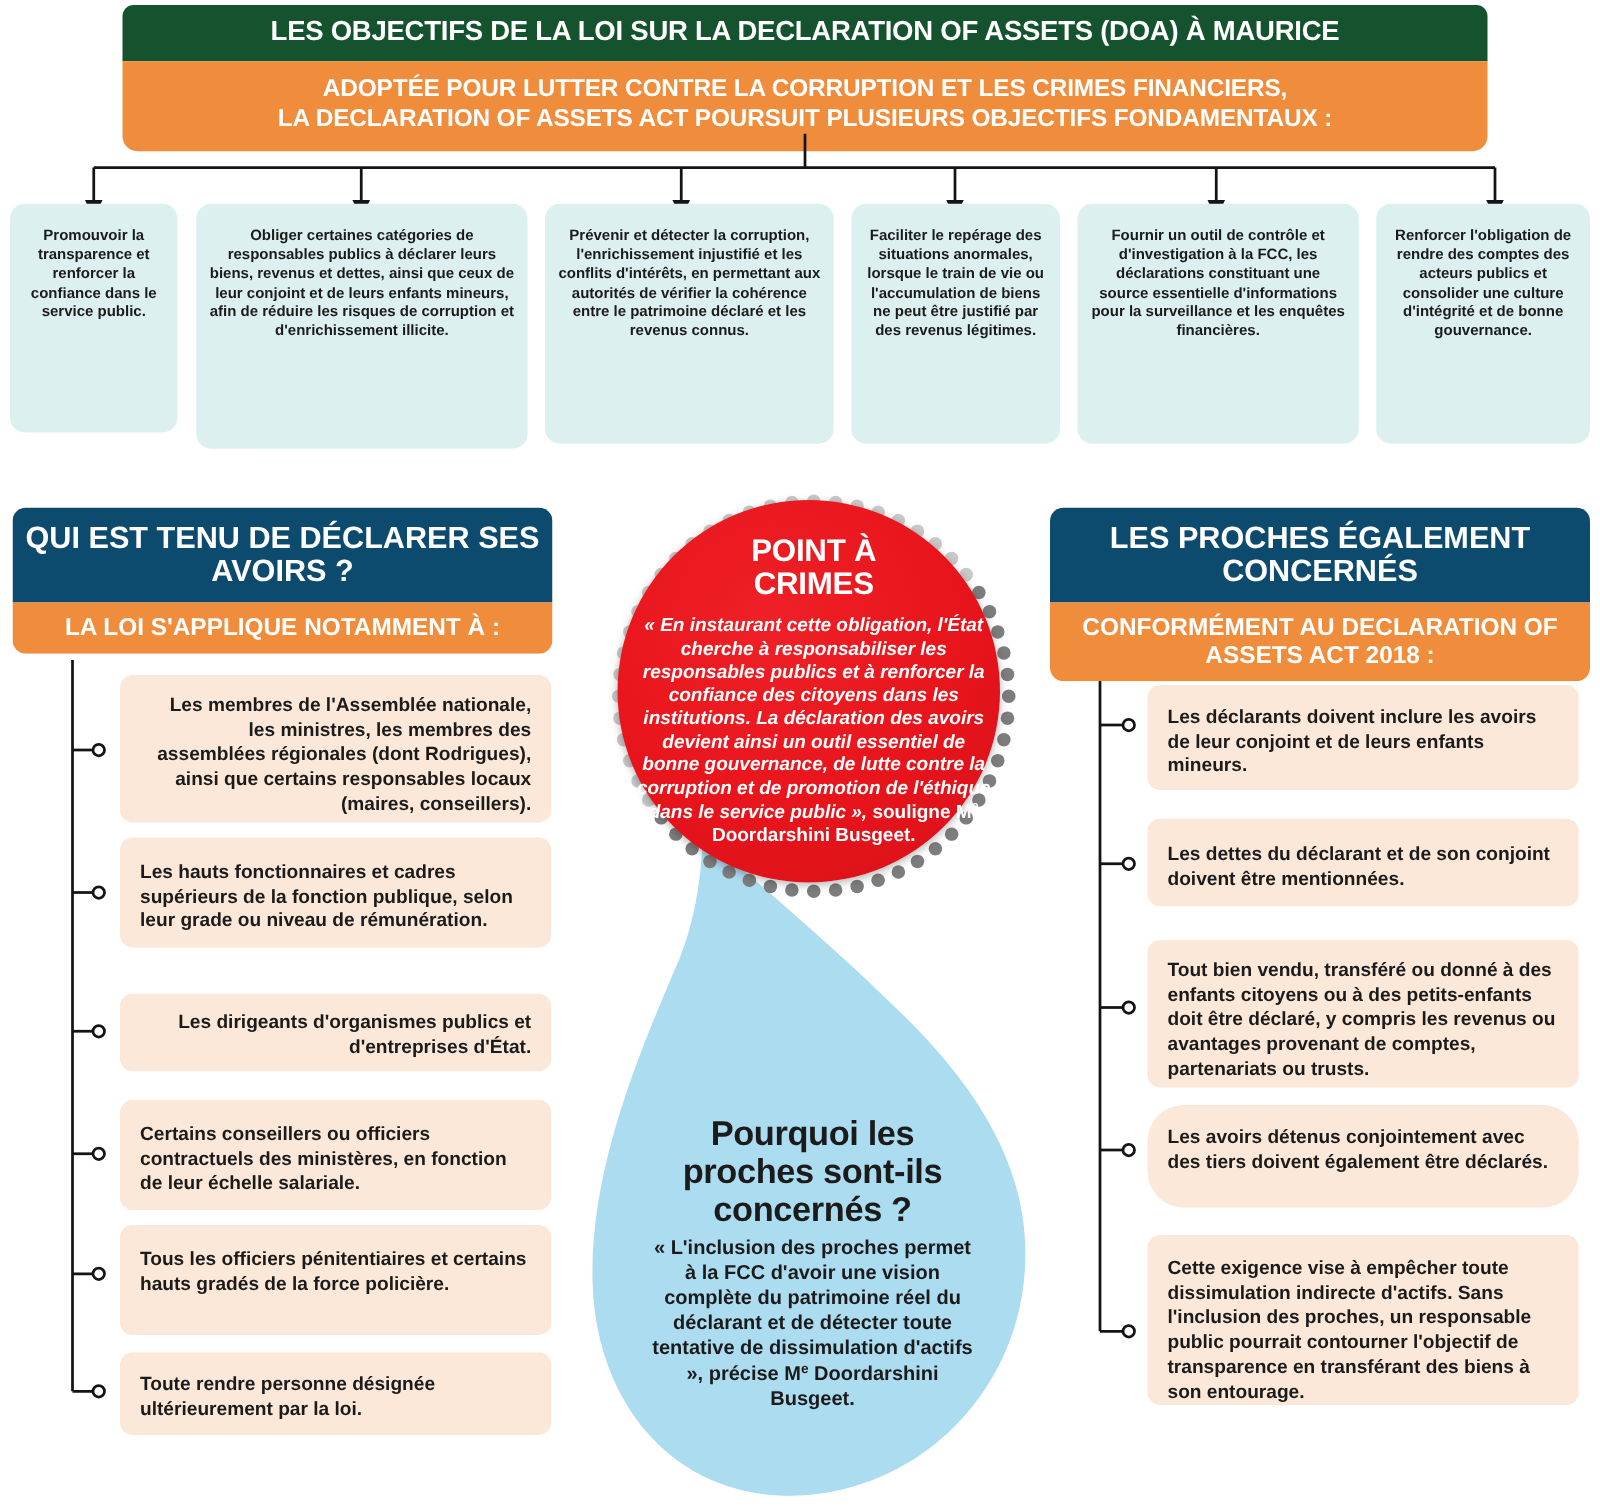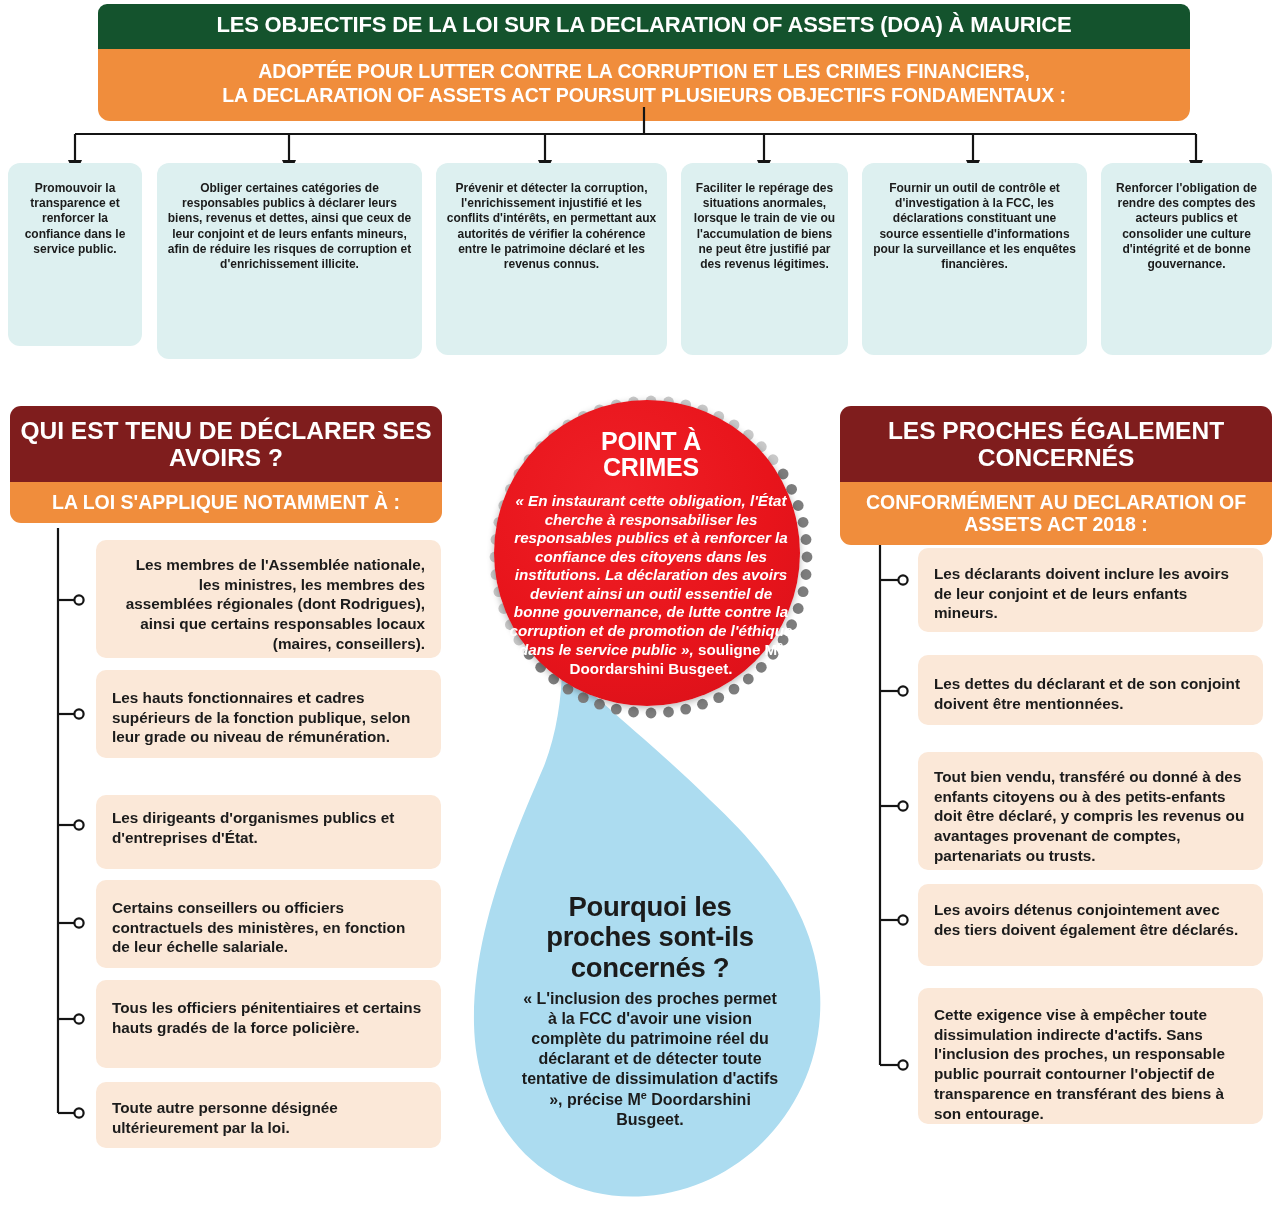--- a/index.html
+++ b/index.html
@@ -31,21 +31,21 @@
   
   .obj-row{position:absolute;left:0;top:163px;width:1280px;height:196px;}
   .obj{
     position:absolute;top:0;background:#DDF0F0;border-radius:12px;
     color:#1b1b1b;font-weight:bold;font-size:12px;line-height:1.27;
     text-align:center;padding:18px 10px 12px;box-sizing:border-box;
   }
 
   
   .panel-head{position:absolute;border-radius:11px;overflow:hidden;}
-  .ph-top{background:#7f1d1d;color:#fff;font-weight:bold;text-align:center;
+  .ph-top{background:#0c4a6e;color:#fff;font-weight:bold;text-align:center;
           font-size:24.5px;line-height:1.1;padding:12px 8px 10px;}
   .ph-bot{background:#F08D3C;color:#fff;font-weight:bold;text-align:center;
           font-size:19.5px;line-height:1.14;padding:9px 8px 10px;}
 
   
   .card{
     position:absolute;background:#FBE8D8;border-radius:10px;
     color:#1b1b1b;font-weight:bold;font-size:15.3px;line-height:1.29;
     padding:13px 16px 13px 16px;box-sizing:border-box;
   }
@@ -151,34 +151,34 @@
     <div class="obj" style="left:1101px;width:171px;height:192px;">Renforcer l'obligation de rendre des comptes des acteurs publics et consolider une culture d'intégrité et de bonne gouvernance.</div>
   </div>
 
   <div class="panel-head" style="left:10px;top:406px;width:432px;">
     <div class="ph-top">QUI EST TENU DE DÉCLARER SES AVOIRS ?</div>
     <div class="ph-bot">LA LOI S'APPLIQUE NOTAMMENT À :</div>
   </div>
 
   <div class="card" style="left:96px;top:540px;width:345px;height:118px;padding-top:15px;text-align:right;">Les membres de l'Assemblée nationale, les ministres, les membres des assemblées régionales (dont Rodrigues), ainsi que certains responsables locaux (maires, conseillers).</div>
   <div class="card" style="left:96px;top:670px;width:345px;height:88px;padding-top:18px;">Les hauts fonctionnaires et cadres supérieurs de la fonction publique, selon leur grade ou niveau de rémunération.</div>
-  <div class="card" style="left:96px;top:795px;width:345px;height:74px;">Les dirigeants d'organismes publics et d'entreprises d'État.</div>
+  <div class="card" style="left:96px;top:795px;width:345px;height:62px;text-align:right;">Les dirigeants d'organismes publics et d'entreprises d'État.</div>
   <div class="card" style="left:96px;top:880px;width:345px;height:88px;padding-top:18px;">Certains conseillers ou officiers contractuels des ministères, en fonction de leur échelle salariale.</div>
   <div class="card" style="left:96px;top:980px;width:345px;height:88px;padding-top:18px;">Tous les officiers pénitentiaires et certains hauts gradés de la force policière.</div>
-  <div class="card" style="left:96px;top:1082px;width:345px;height:66px;padding-top:16px;">Toute autre personne désignée ultérieurement par la loi.</div>
+  <div class="card" style="left:96px;top:1082px;width:345px;height:66px;padding-top:16px;">Toute rendre personne désignée ultérieurement par la loi.</div>
 
   <div class="panel-head" style="left:840px;top:406px;width:432px;">
     <div class="ph-top">LES PROCHES ÉGALEMENT CONCERNÉS</div>
     <div class="ph-bot">CONFORMÉMENT AU DECLARATION OF ASSETS ACT 2018 :</div>
   </div>
 
   <div class="card" style="left:918px;top:548px;width:345px;height:84px;padding-top:16px;">Les déclarants doivent inclure les avoirs de leur conjoint et de leurs enfants mineurs.</div>
   <div class="card" style="left:918px;top:655px;width:345px;height:70px;padding-top:19px;">Les dettes du déclarant et de son conjoint doivent être mentionnées.</div>
   <div class="card" style="left:918px;top:752px;width:345px;height:118px;padding-top:15px;">Tout bien vendu, transféré ou donné à des enfants citoyens ou à des petits-enfants doit être déclaré, y compris les revenus ou avantages provenant de comptes, partenariats ou trusts.</div>
-  <div class="card" style="left:918px;top:884px;width:345px;height:82px;padding-top:16px;">Les avoirs détenus conjointement avec des tiers doivent également être déclarés.</div>
+  <div class="card" style="left:918px;top:884px;width:345px;height:82px;padding-top:16px;border-radius:29px;">Les avoirs détenus conjointement avec des tiers doivent également être déclarés.</div>
   <div class="card" style="left:918px;top:988px;width:345px;height:136px;padding-top:17px;">Cette exigence vise à empêcher toute dissimulation indirecte d'actifs. Sans l'inclusion des proches, un responsable public pourrait contourner l'objectif de transparence en transférant des biens à son entourage.</div>
 
   <svg class="drop" viewBox="0 0 360 546" xmlns="http://www.w3.org/2000/svg">
     <path d="M92 6 C 132 44, 196 96, 240 140
              C 300 196, 346 258, 350 332
              C 356 440, 276 528, 176 536
              C 74 544, 6 466, 4 364
              C 2 272, 44 176, 74 106
              C 86 76, 92 38, 92 6 Z" fill="#ACDCF0"></path>
   </svg>

